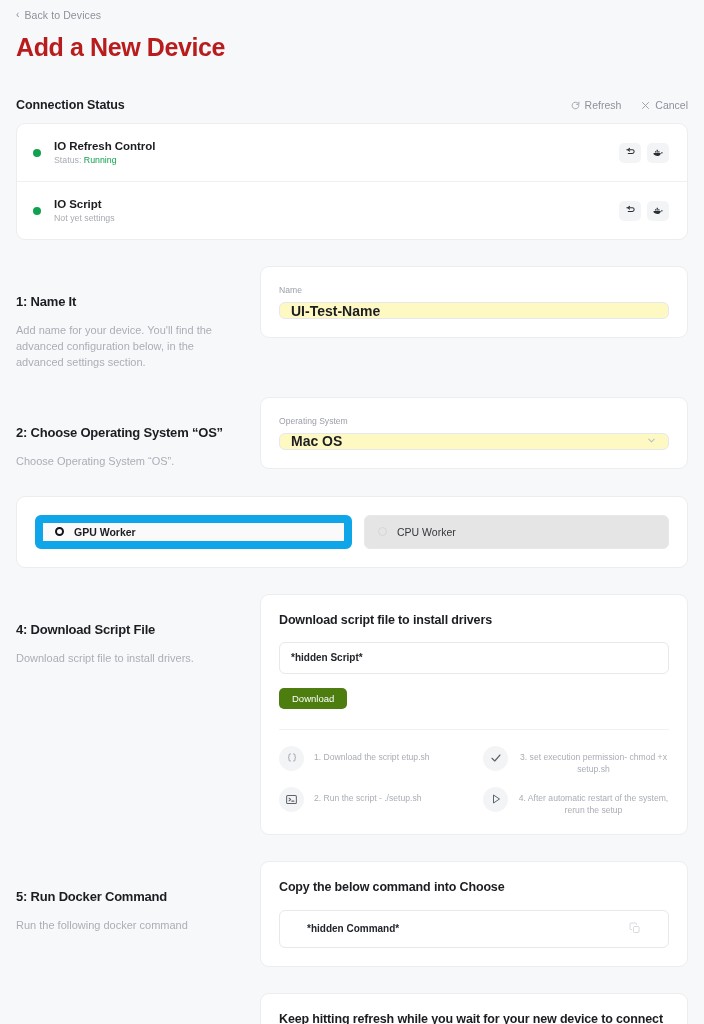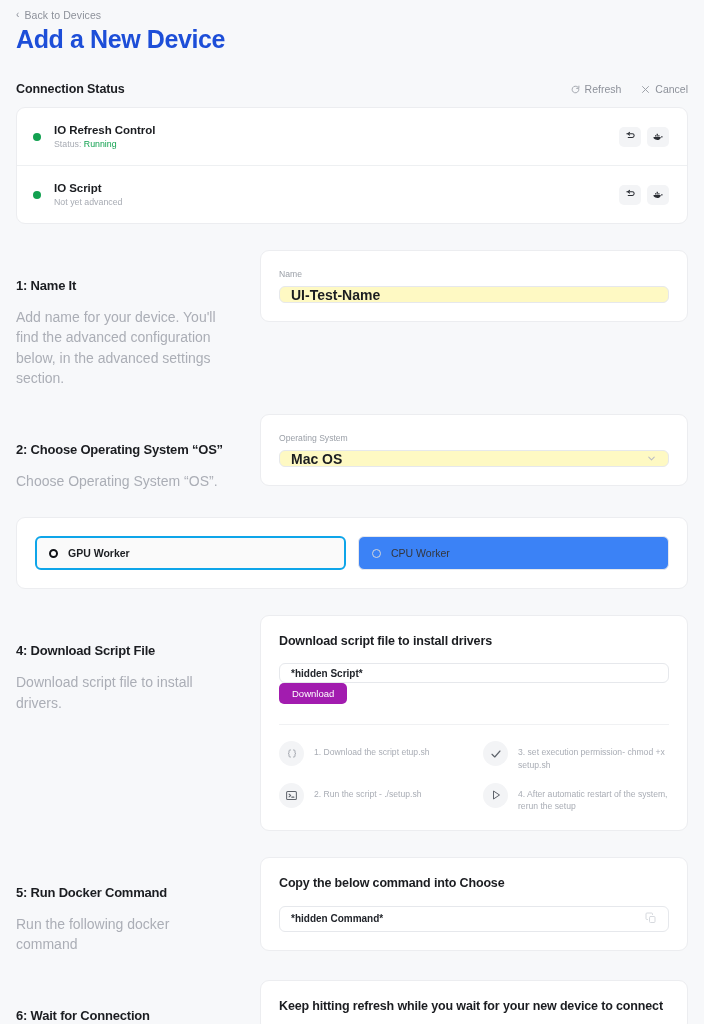--- a/index.html
+++ b/index.html
@@ -16,27 +16,27 @@
   
   .back-link {
     display: flex; align-items: center; gap: 5px;
     padding-top: 9px;
     font-size: 10.5px; color: #8d919a; letter-spacing: .1px;
     cursor: pointer; width: max-content;
   }
   .back-chevron { font-size: 10px; line-height: 1; color: #8d919a; display:block; }
   h1.title {
     font-size: 25px; font-weight: 700; letter-spacing: -.4px;
-    margin-top: 4px; color: #1d4ed8;
+    margin-top: 12px; color: #b91c1c;
   }
 
   
   .cs-bar {
     display: flex; align-items: center; justify-content: space-between;
-    margin-top: 28px;
+    margin-top: 36px;
   }
   .cs-title { font-size: 12.5px; font-weight: 700; color: #1b1d21; letter-spacing:-.1px;}
   .cs-actions { display: flex; align-items: center; gap: 20px; }
   .cs-action {
     display: flex; align-items: center; gap: 5px;
     font-size: 10.5px; color: #8d919a; cursor: pointer;
   }
   .cs-action svg { display: block; }
 
   .status-card {
@@ -70,21 +70,21 @@
   .icon-badge svg { display: block; }
 
   
   .step {
     display: flex; align-items: flex-start;
     margin-top: 26px;
   }
   .step-left { width: 244px; flex: 0 0 244px; padding-top: 28px; padding-right: 14px; }
   .step-h { font-size: 13px; font-weight: 700; color: #1b1d21; letter-spacing: -.2px; }
   .step-d {
-    font-size: 14px; color: #abaeb6; line-height: 1.45;
+    font-size: 11px; color: #abaeb6; line-height: 1.45;
     margin-top: 14px; max-width: 205px;
   }
   .panel {
     flex: 1 1 auto;
     background: #fff;
     border: 1px solid #ecedf0;
     border-radius: 9px;
     padding: 18px;
   }
 
@@ -97,71 +97,72 @@
   }
   .field.select { justify-content: space-between; cursor: pointer; font-weight: 600; gap: 11px; }
   .chev { color: #b9bcc3; display:block; }
 
   
   .radio-grid { display: flex; gap: 12px; }
   .radio-card {
     flex: 1 1 0; height: 34px;
     border: 1px solid #e6e8ec; border-radius: 6px;
     display: flex; align-items: center; padding: 0 13px; gap: 10px;
-    font-size: 10.5px; color: #30333a; cursor: pointer; background:#3b82f6;
-  }
-  .radio-card.selected { border: 2px solid #0ea5e9; background: #fafafa; padding: 0 12px; }
+    font-size: 10.5px; color: #30333a; cursor: pointer; background:#e5e5e5;
+  }
+  .radio-card.selected { border: 8px solid #0ea5e9; background: #fafafa; padding: 0 12px; }
   .radio {
     width: 9px; height: 9px; border-radius: 50%;
     border: 1px solid #d3d6db; flex: 0 0 auto;
   }
   .radio.on {
     border: 2.5px solid #111318; background: #fff;
     width: 9px; height: 9px;
   }
   .radio-card.selected .rlabel { font-weight: 600; color:#1b1d21; }
   .rlabel { color:#33363d; }
 
   
   .panel-h { font-size: 12.5px; font-weight: 700; color: #1b1d21; letter-spacing: -.15px; }
   .script-box {
-    margin-top: 15px; height: 20px;
+    margin-top: 15px; height: 32px;
     border: 1px solid #e6e8ec; border-radius: 6px;
     display: flex; align-items: center; padding: 0 11px;
     font-size: 10px; color: #22252b; font-weight: 600;
   }
   .btn-download {
-    background: #a21caf; color: #fff; border: 0; border-radius: 5px;
+    margin-top: 14px;
+    background: #4d7c0f; color: #fff; border: 0; border-radius: 5px;
     height: 21px; padding: 4px 13px;
     font-size: 9.5px; font-family: inherit; font-weight: 500;
     cursor: pointer; display: inline-flex; align-items: center;
   }
   .hr { border: 0; border-top: 1px solid #f0f1f3; margin: 20px 0 0 0; }
   .hints {
     display: grid; grid-template-columns: 1fr 1fr; gap: 12px 18px;
     margin-top: 16px;
   }
-  .hint { display: flex; align-items: flex-start; gap: 10px; }
+  .hint { display: flex; align-items: flex-start; gap: 10px; text-align: center; }
   .hint-ico {
     width: 25px; height: 25px; border-radius: 50%;
     background: #f3f4f6; flex: 0 0 auto;
     display: flex; align-items: center; justify-content: center;
     color: #9ea2aa; font-size: 10px;
   }
   .hint-ico svg { display: block; }
   .hint-t {
     font-size: 8.6px; color: #a9adb5; line-height: 1.4; padding-top: 5px;
   }
 
   
   .cmd-box {
-    margin-top: 16px; height: 26px;
+    margin-top: 16px; height: 38px;
     border: 1px solid #e6e8ec; border-radius: 6px;
     display: flex; align-items: center; justify-content: space-between;
-    padding: 0 11px; font-size: 10px; color: #22252b; font-weight: 600;
+    padding: 0 27px; font-size: 10px; color: #22252b; font-weight: 600;
   }
   .copy-ico { color: #d6d9de; display:block; cursor: pointer; }
 </style>
 </head>
 <body>
 
 <div class="page">
 
   <div class="back-link">
     <span class="back-chevron">‹</span>
@@ -219,21 +220,21 @@
             <path d="M18 11.3c1.3-.9 2.7-.6 3.4 0-.3 1-1.3 1.9-2.5 1.8-.4-.5-.8-1.1-.9-1.8z"></path>
           </svg>
         </div>
       </div>
     </div>
 
     <div class="status-row">
       <span class="dot"></span>
       <div class="srow-text">
         <div class="srow-name">IO Script</div>
-        <div class="srow-sub">Not yet advanced</div>
+        <div class="srow-sub">Not yet settings</div>
       </div>
       <div class="srow-icons">
         <div class="icon-badge">
           <svg width="11" height="11" viewBox="0 0 24 24" fill="none" stroke="#2b2e34" stroke-width="2.2" stroke-linecap="round" stroke-linejoin="round">
             <path d="M4 6h12a4 4 0 0 1 0 8H7"></path>
               <polyline points="10 3 6.5 6 10 9"></polyline>
           </svg>
         </div>
         <div class="icon-badge">
           <svg width="12" height="12" viewBox="0 0 24 24" fill="#2b2e34">

